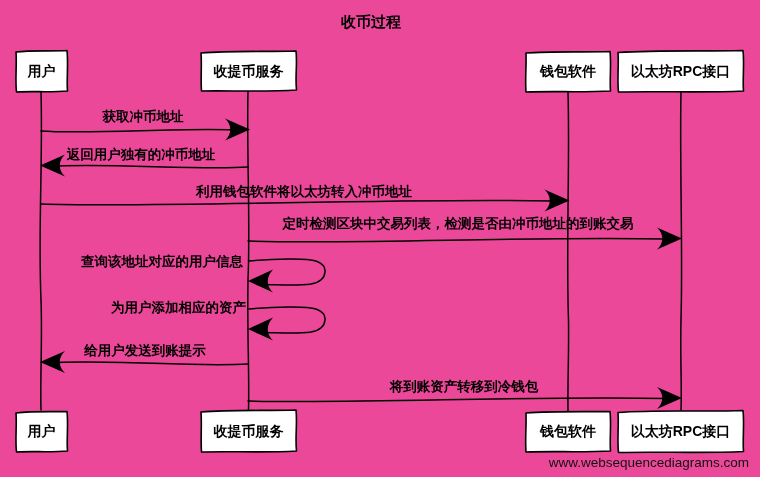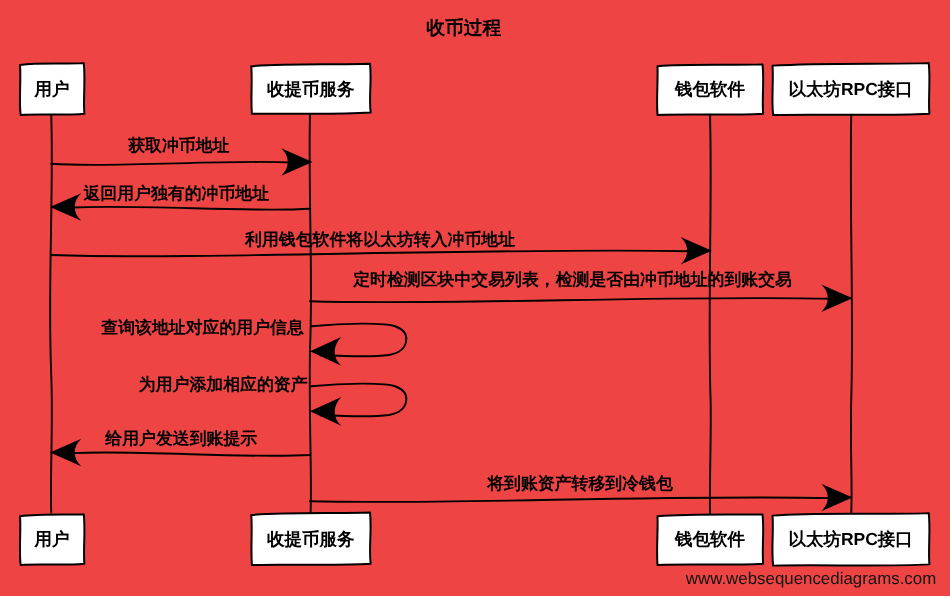--- a/index.html
+++ b/index.html
@@ -1,16 +1,16 @@
 <!DOCTYPE html>
 <html><head>
 <meta charset="utf-8">
 <style>
   html,body{margin:0;padding:0;background:#ffffff;}
-  .stage{width:760px;height:477px;background:#ef4444;position:relative;overflow:hidden;}
+  .stage{width:760px;height:477px;background:#ec4899;position:relative;overflow:hidden;}
   svg{display:block;}
   svg text{
     font-family:"Liberation Sans","DejaVu Sans",sans-serif;
     fill:#000;
   }
   .title-text{font-size:15px;font-weight:700;}
   .actor-label{font-size:14px;font-weight:700;}
   .msg-label{font-size:13.5px;font-weight:600;}
   .footer-text{font-size:13.5px;font-weight:400;fill:#111;}
   .sketch-line{fill:none;stroke:#000;stroke-width:1.5;stroke-linecap:round;}

